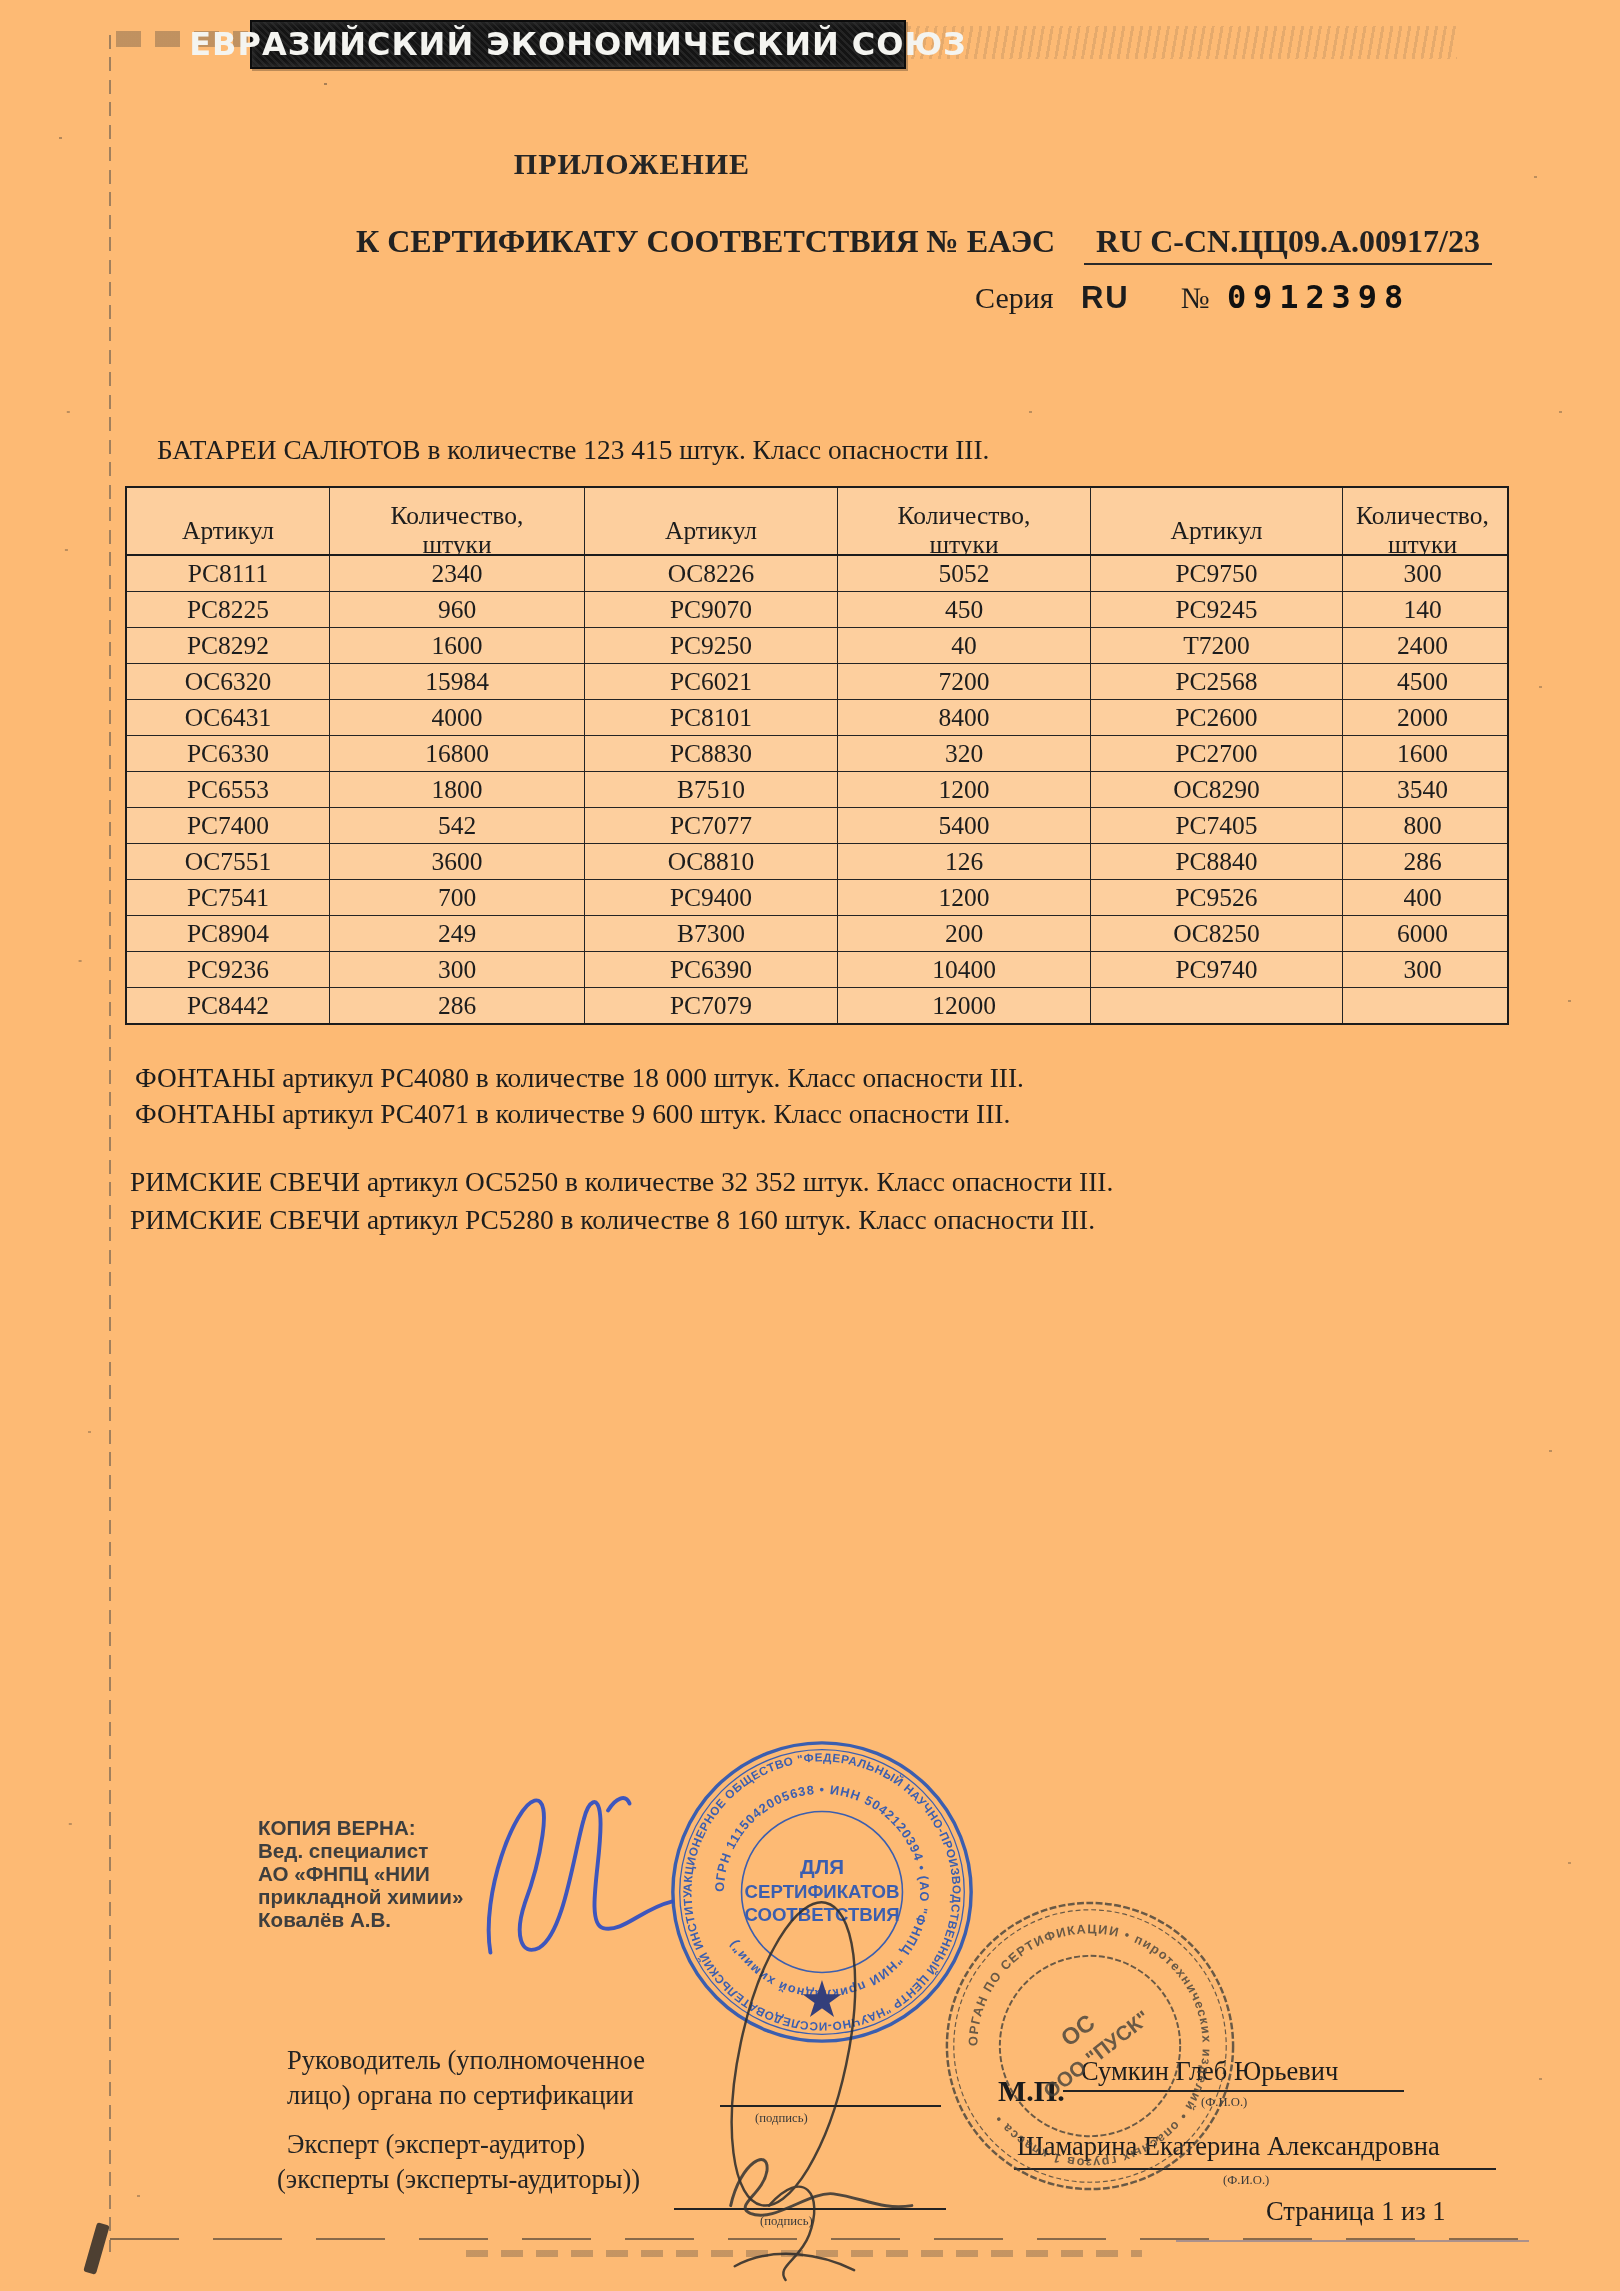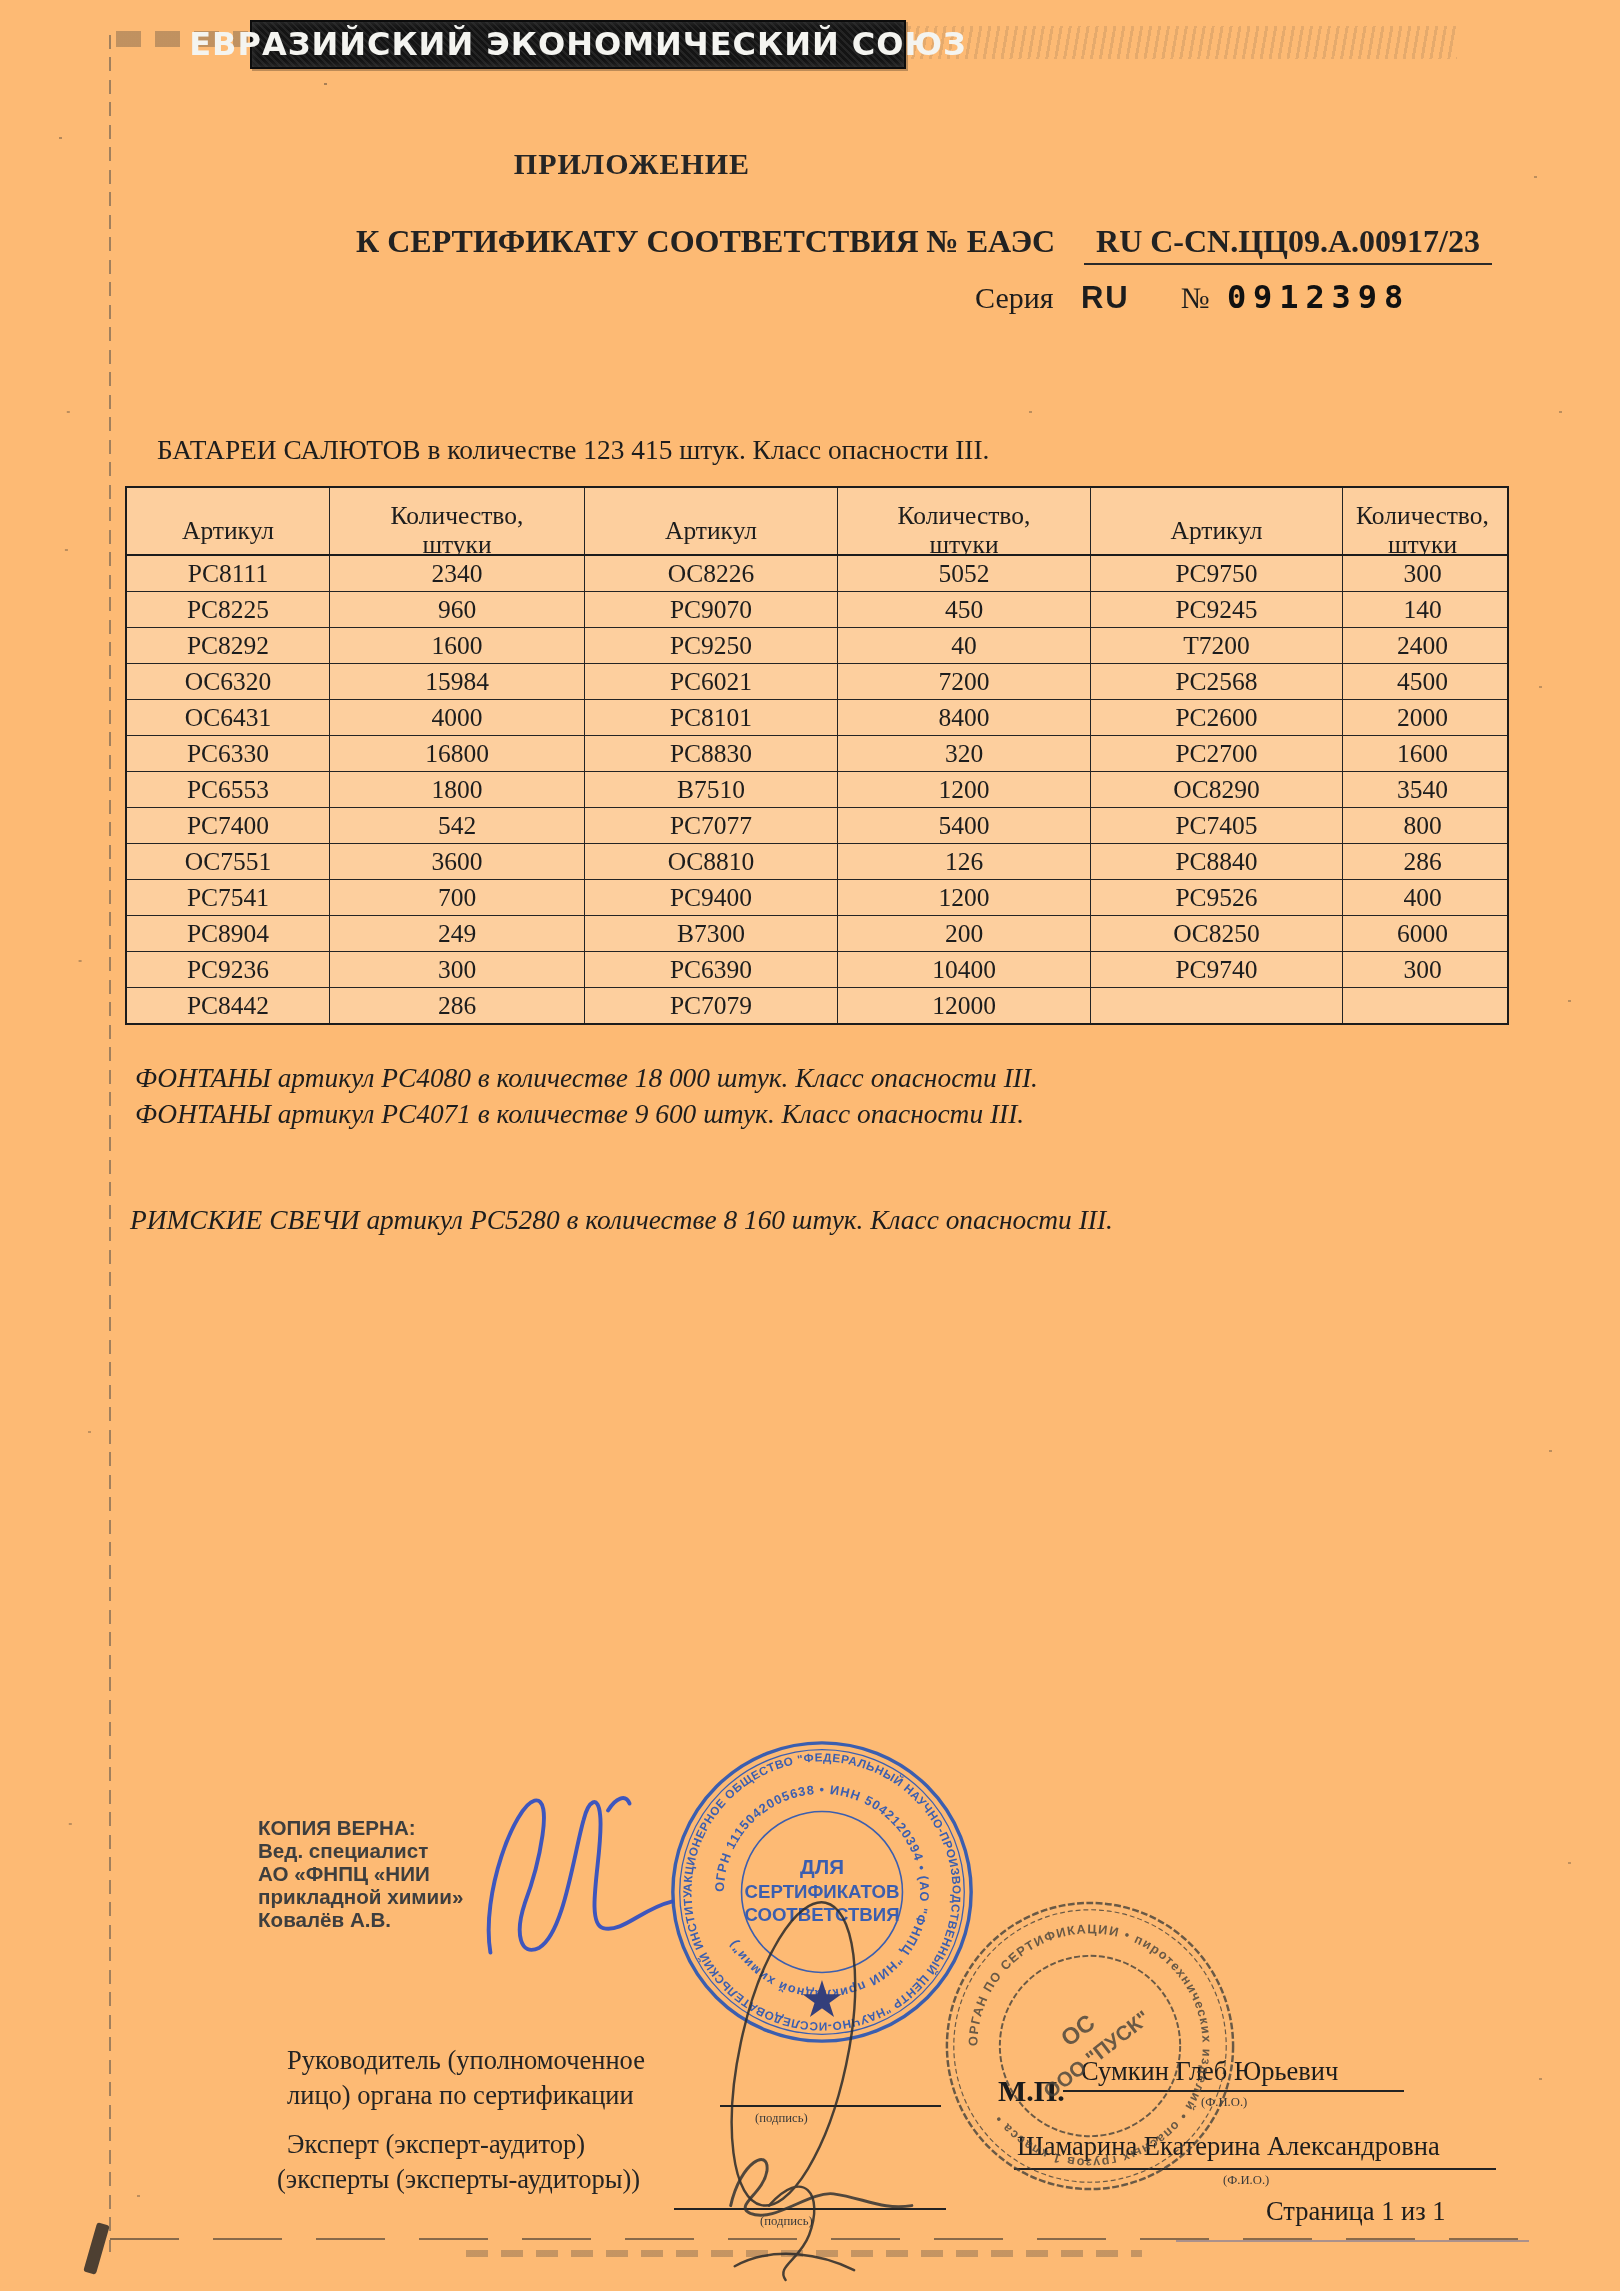--- a/index.html
+++ b/index.html
@@ -50,21 +50,21 @@
   .table{left:125px;top:486px;width:1384px;border:2.5px solid #1c1c1c;box-sizing:border-box;
     background:rgba(255,255,255,.3);}
   .thead,.trow{display:grid;grid-template-columns:203px 255px 253px 253px 252px 159px;}
   .thead{height:66px;border-bottom:2.5px solid #1c1c1c;}
   .trow{height:35px;border-bottom:1.5px solid #242424;}
   .trow:last-child{border-bottom:none;}
   .tcell,.hcell{border-right:1.5px solid #242424;display:flex;align-items:center;justify-content:center;
     font-size:25.5px;box-sizing:border-box;overflow:hidden;}
   .tcell:last-child,.hcell:last-child{border-right:none;}
   .hcell{flex-direction:column;line-height:29px;padding-top:18px;}
-  .para{font-size:27.4px;white-space:nowrap;font-style:italic;}
+  .para{font-size:27.4px;white-space:nowrap;}
   
   .copyblock{left:258px;top:1800px;font-family:"Liberation Sans",sans-serif;font-weight:700;
     font-size:20.6px;line-height:23px;color:#3e3e3e;margin-top:16px;}
   .rolelabel{font-size:26.5px;white-space:nowrap;color:#242424;text-align:right;}
   .name{font-size:26.5px;white-space:nowrap;z-index:4;}
   .uline{height:2px;background:#232323;z-index:3;}
   .tinylabel{font-size:12.7px;color:#3a3a3a;z-index:4;}
   .mp{font-size:30px;font-weight:700;z-index:4;color:#1b1b1b;}
   .pagenum{left:1266px;top:2196px;font-size:26.5px;z-index:4;}
   svg{position:absolute;overflow:visible;}
@@ -229,20 +229,21 @@
           <div class="tcell">PC7079</div>
           <div class="tcell">12000</div>
           <div class="tcell"></div>
           <div class="tcell"></div>
         </div>
       </div>
   </div>
 
   <div class="abs para" style="left:135px;top:1063px">ФОНТАНЫ артикул РС4080 в количестве 18 000 штук. Класс опасности III.</div>
   <div class="abs para" style="left:135px;top:1099px">ФОНТАНЫ артикул РС4071 в количестве 9 600 штук. Класс опасности III.</div>
+  <div class="abs para" style="left:130px;top:1167px">РИМСКИЕ СВЕЧИ артикул ОС5250 в количестве 32 352 штук. Класс опасности III.</div>
   <div class="abs para" style="left:130px;top:1205px">РИМСКИЕ СВЕЧИ артикул РС5280 в количестве 8 160 штук. Класс опасности III.</div>
 
   <div class="abs copyblock">
     <div>КОПИЯ ВЕРНА:</div>
     <div>Вед. специалист</div>
     <div>АО «ФНПЦ «НИИ</div>
     <div>прикладной химии»</div>
     <div>Ковалёв А.В.</div>
   </div>
 

